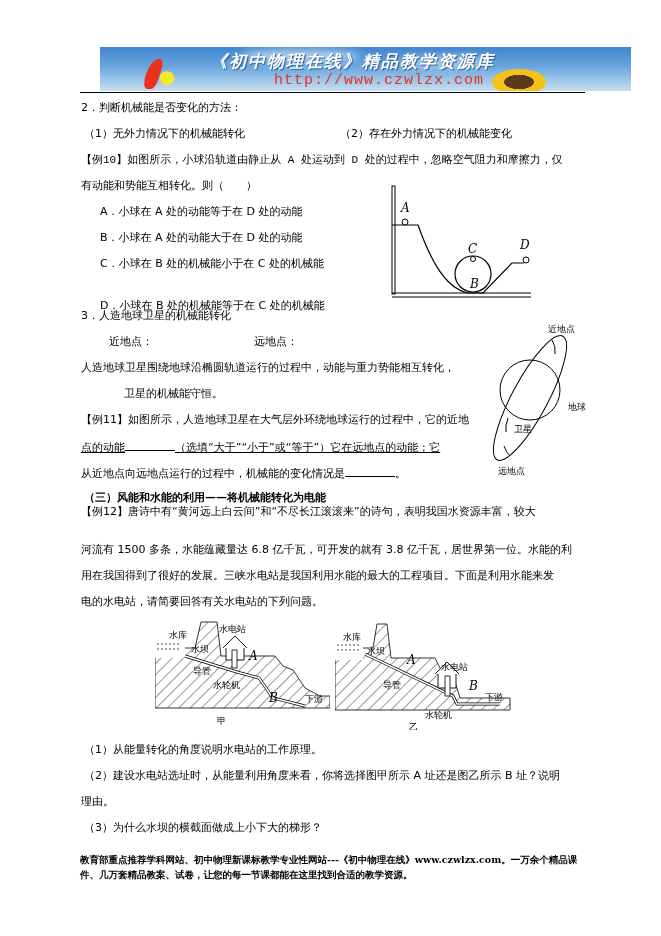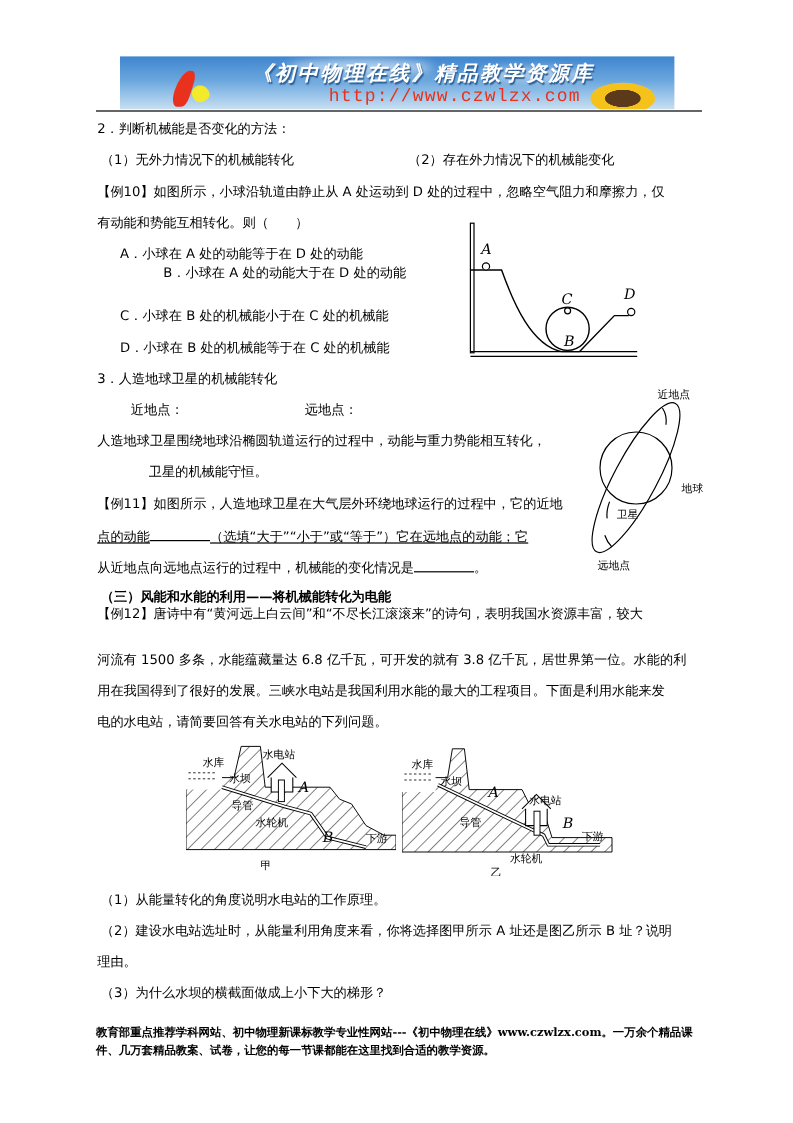--- a/index.html
+++ b/index.html
@@ -1,18 +1,18 @@
 <!DOCTYPE html>
 <html><head>
 <meta charset="utf-8">
 <style>
   html, body { margin: 0; padding: 0; background: #ffffff; }
   body { width: 661px; height: 936px; position: relative; overflow: hidden;
          font-family: "DejaVu Serif", "Liberation Serif", serif; color: #000; }
-  .banner { position: absolute; left: 100px; top: 47px; width: 462px; height: 44px; overflow: hidden;
+  .banner { position: absolute; left: 100px; top: 47px; width: 531px; height: 44px; overflow: hidden;
             background: linear-gradient(180deg, #3f86cf 0%, #6aa6dd 45%, #9cc6ea 75%, #c9def0 100%); }
   .banner .cloud { position: absolute; border-radius: 50%; background: rgba(255,255,255,0.55); filter: blur(4px); }
   .banner .logo-red { position: absolute; left: 46px; top: 12px; width: 14px; height: 30px; background: #e8321e;
             border-radius: 60% 40% 30% 50%; transform: skewX(-18deg); }
   .banner .logo-yellow { position: absolute; left: 60px; top: 24px; width: 14px; height: 14px; background: #f2ea2a;
             border-radius: 50% 60% 40% 50%; transform: rotate(-30deg); }
   .banner .title { position: absolute; left: 110px; top: 3px; font-size: 17px; color: #ffffff; font-weight: bold;
             letter-spacing: 2px; font-style: italic; text-shadow: 1px 1px 1px #2a5b90; white-space: nowrap;
             font-family: "DejaVu Sans", sans-serif; }
   .banner .url { position: absolute; left: 174px; top: 25px; font-size: 15px; color: #e8321e; letter-spacing: 1px;
@@ -43,26 +43,26 @@
   <div class="title">《初中物理在线》精品教学资源库</div>
   <div class="url">http://www.czwlzx.com</div>
   <div class="sunflower"></div>
 </div>
 <div class="rule"></div>
 
 <div class="line" style="top:100px;">2．判断机械能是否变化的方法：</div>
 <div class="line" style="top:126px;left:84px;">（1）无外力情况下的机械能转化</div>
 <div class="line" style="top:126px;left:340px;">（2）存在外力情况下的机械能变化</div>
 
-<div class="line" style="top:152px;">【例10】如图所示，小球沿轨道由静止从 A 处运动到 D 处的过程中，忽略空气阻力和摩擦力，仅</div>
+<div class="line" style="top:152px;font-family:Liberation Mono, monospace;">【例10】如图所示，小球沿轨道由静止从 A 处运动到 D 处的过程中，忽略空气阻力和摩擦力，仅</div>
 <div class="line" style="top:178px;">有动能和势能互相转化。则（　　）</div>
 <div class="line indent" style="top:204px;">A．小球在 A 处的动能等于在 D 处的动能</div>
-<div class="line indent" style="top:220px;margin-left:36px;">B．小球在 A 处的动能大于在 D 处的动能</div>
+<div class="line indent" style="top:230px;">B．小球在 A 处的动能大于在 D 处的动能</div>
 <div class="line indent" style="top:256px;">C．小球在 B 处的机械能小于在 C 处的机械能</div>
-<div class="line indent" style="top:282px;">D．小球在 B 处的机械能等于在 C 处的机械能</div>
+<div class="line indent" style="top:298px;">D．小球在 B 处的机械能等于在 C 处的机械能</div>
 
 <svg class="fig" style="left:388px;top:183px;" width="145" height="118" viewBox="0 0 145 118">
   <rect x="4" y="3" width="3" height="108" fill="none" stroke="#000" stroke-width="1"></rect>
   <line x1="4" y1="110" x2="143" y2="110" stroke="#000" stroke-width="1.2"></line>
   <line x1="4" y1="114" x2="143" y2="114" stroke="#000" stroke-width="1"></line>
   <path d="M4 42 L30 42 C40 70, 55 105, 80 110 L95 110 L124 80 L136 80" fill="none" stroke="#000" stroke-width="1.2"></path>
   <circle cx="85" cy="91" r="18" fill="none" stroke="#000" stroke-width="1.2"></circle>
   <circle cx="17" cy="39" r="3" fill="#fff" stroke="#000" stroke-width="1"></circle>
   <circle cx="85" cy="76" r="2.5" fill="#fff" stroke="#000" stroke-width="1"></circle>
   <circle cx="138" cy="77" r="3" fill="#fff" stroke="#000" stroke-width="1"></circle>

